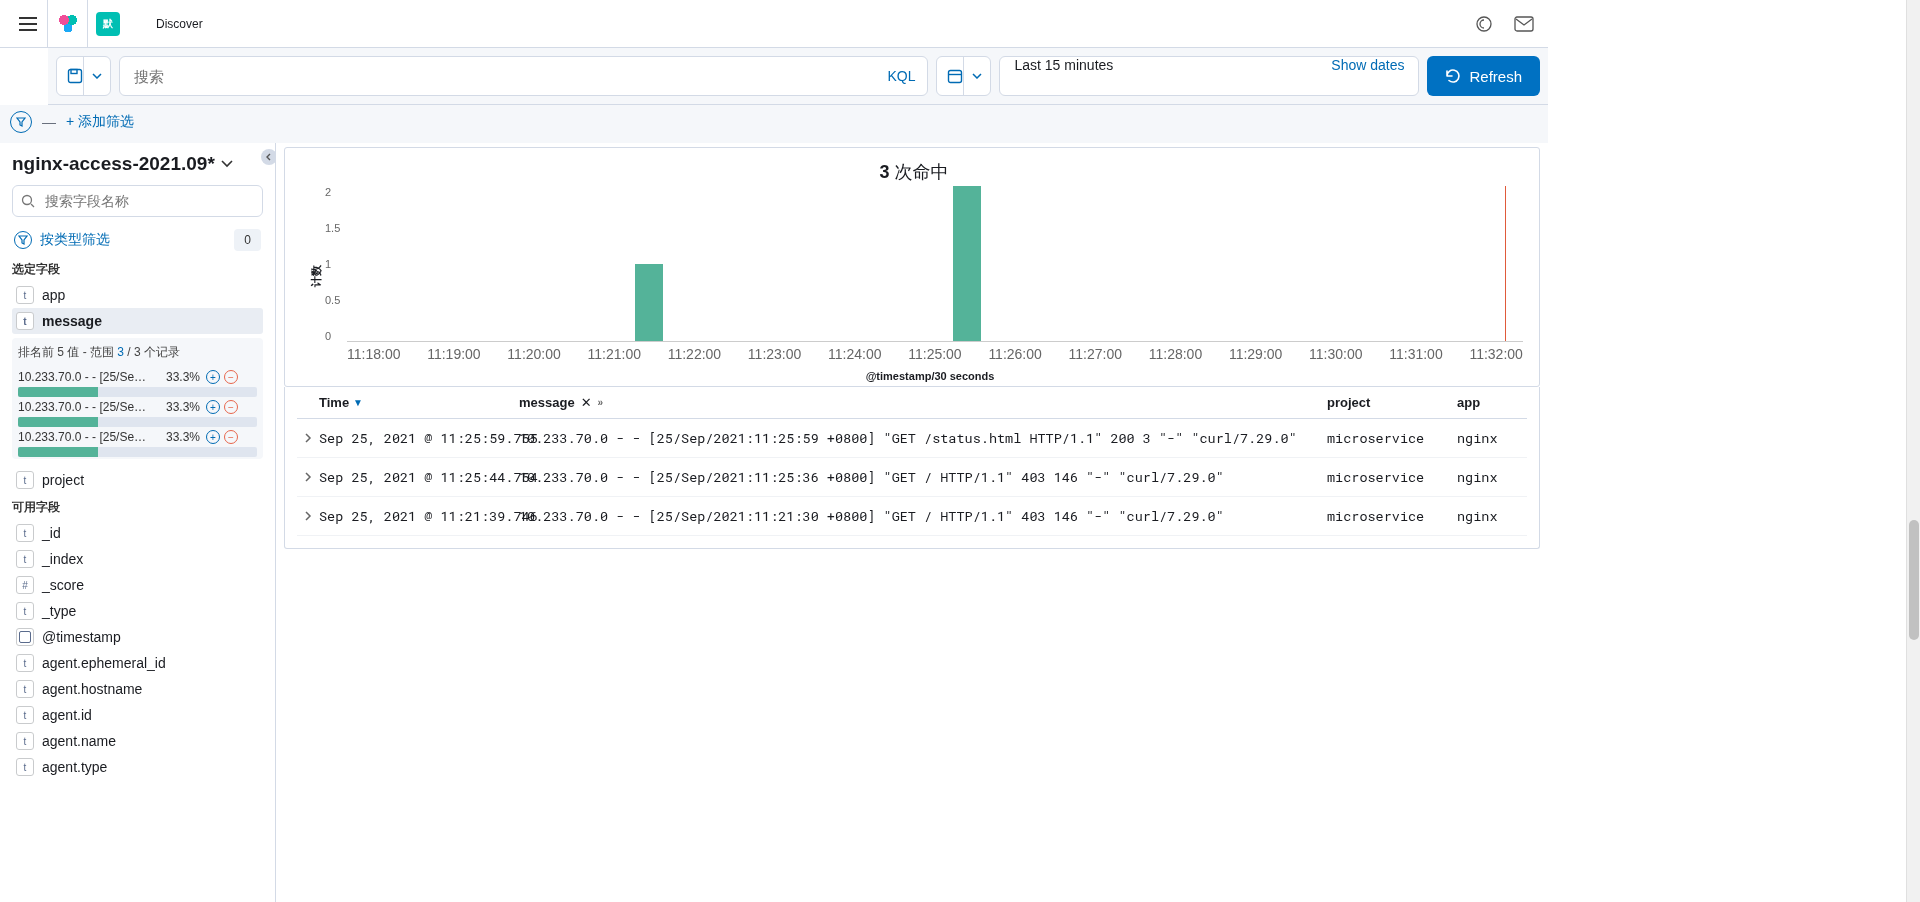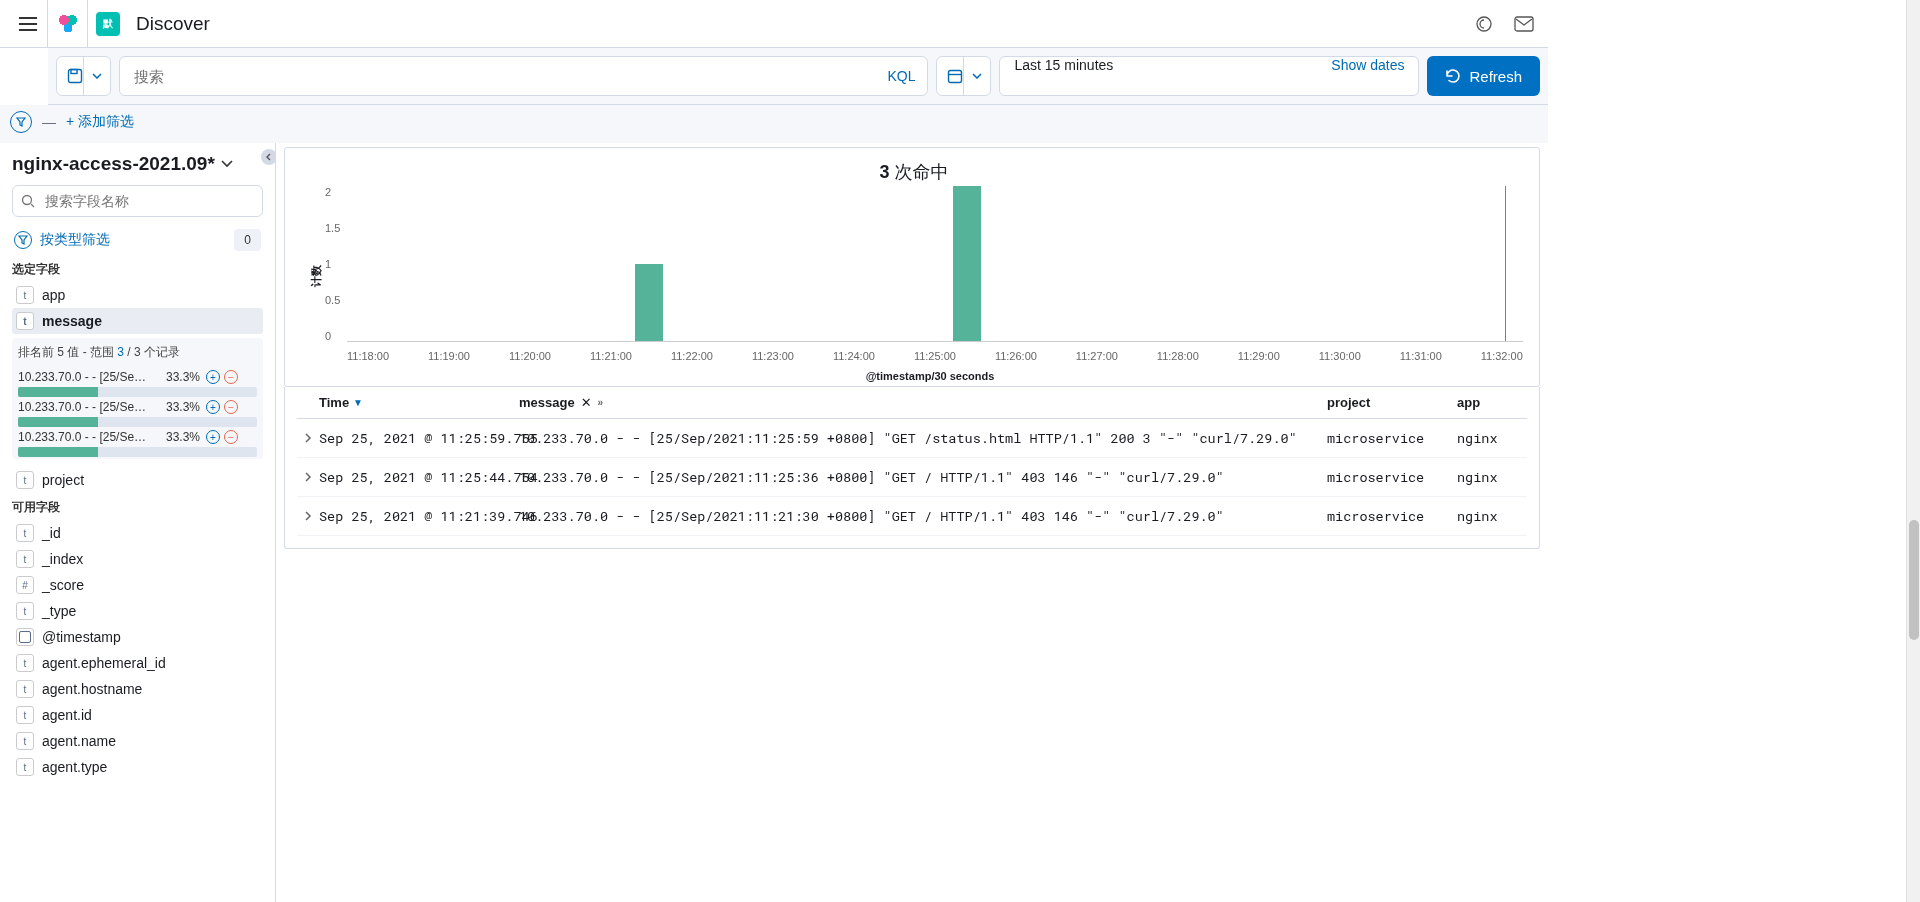--- a/index.html
+++ b/index.html
@@ -49,21 +49,21 @@
       radial-gradient(circle at 70% 30%, #00bfb3 0 25%, transparent 26%),
       radial-gradient(circle at 50% 70%, #1ba9f5 0 25%, transparent 26%);
   }
   .app-badge {
     width: 24px; height: 24px; border-radius: 4px;
     background: #00bfb3; color: #fff;
     display: flex; align-items: center; justify-content: center;
     font-size: 10px; font-weight: 700;
     margin: 0 12px 0 8px;
   }
-  .breadcrumb { font-size: 19px; margin-left: 4px; }
+  .breadcrumb { font-size: 12px; margin-left: 24px; }
   .hdr-right { margin-left: auto; display: flex; gap: 8px; }
   .icon-btn {
     width: 32px; height: 32px; border-radius: 4px;
     display: flex; align-items: center; justify-content: center;
     cursor: pointer;
   }
   
   .query-bar {
     display: flex; align-items: stretch; gap: 8px;
     padding: 8px 8px 8px 8px;
@@ -199,21 +199,21 @@
   .hits-line b{ font-weight:700;}
   .sub-row{ display:flex; align-items:center; justify-content:center; gap:16px; font-size:14px; margin-bottom:6px;}
   .interval-sel{ display:flex;align-items:center;gap:6px;border:1px solid var(--border);border-radius:4px;padding:4px 10px;cursor:pointer;background:#fff;}
   
   .chart-area{ position:relative; height:180px; margin-left:32px; margin-right:4px; }
   .y-title{ position:absolute; left:-28px; top:50%; transform: translateY(-50%) rotate(-90deg); font-size:11px; font-weight:700;}
   .y-ticks{ position:absolute; left:-8px; top:0; bottom:24px; display:flex; flex-direction:column; justify-content:space-between; font-size:11px; color:#666;}
   .plot{ position:absolute; left:14px; right:0; top:0; bottom:24px; border-bottom:1px solid #ccc;}
   .bar{ position:absolute; bottom:0; width:28px; background:var(--green); }
   .now-line{ position:absolute; top:0; bottom:0; width:1px; background:#e05a3a; }
-  .x-ticks{ position:absolute; left:14px; right:0; bottom:4px; display:flex; justify-content:space-between; font-size:11px; color:#666;}
+  .x-ticks{ position:absolute; left:14px; right:0; bottom:4px; display:flex; justify-content:space-between; font-size:14px; color:#666;}
   .x-title{ text-align:center; font-size:11px; font-weight:700; margin:4px 0 4px 32px;}
   
   .doc-panel{ border:1px solid var(--border); border-top:none; border-radius:0 0 3px 3px; background:#fff; padding:0 12px 12px 12px;}
   .doc-header{ display:flex; border-bottom:1px solid var(--border); padding:8px 0 8px 22px; font-size:13px; font-weight:700; gap:0;}
   .col-time{ width:200px; display:flex;align-items:center;gap:4px;}
   .col-msg{ flex:1; display:flex;align-items:center;gap:6px;}
   .col-proj{ width:130px;}
   .col-app{ width:70px;}
   .sort-down{font-size:10px;color:var(--link);}
   .doc-row{ display:flex; border-bottom:1px solid #f0f2f5; padding:10px 0 10px 0; font-family: Menlo, Consolas, "Roboto Mono", monospace; font-size:13.5px;}

